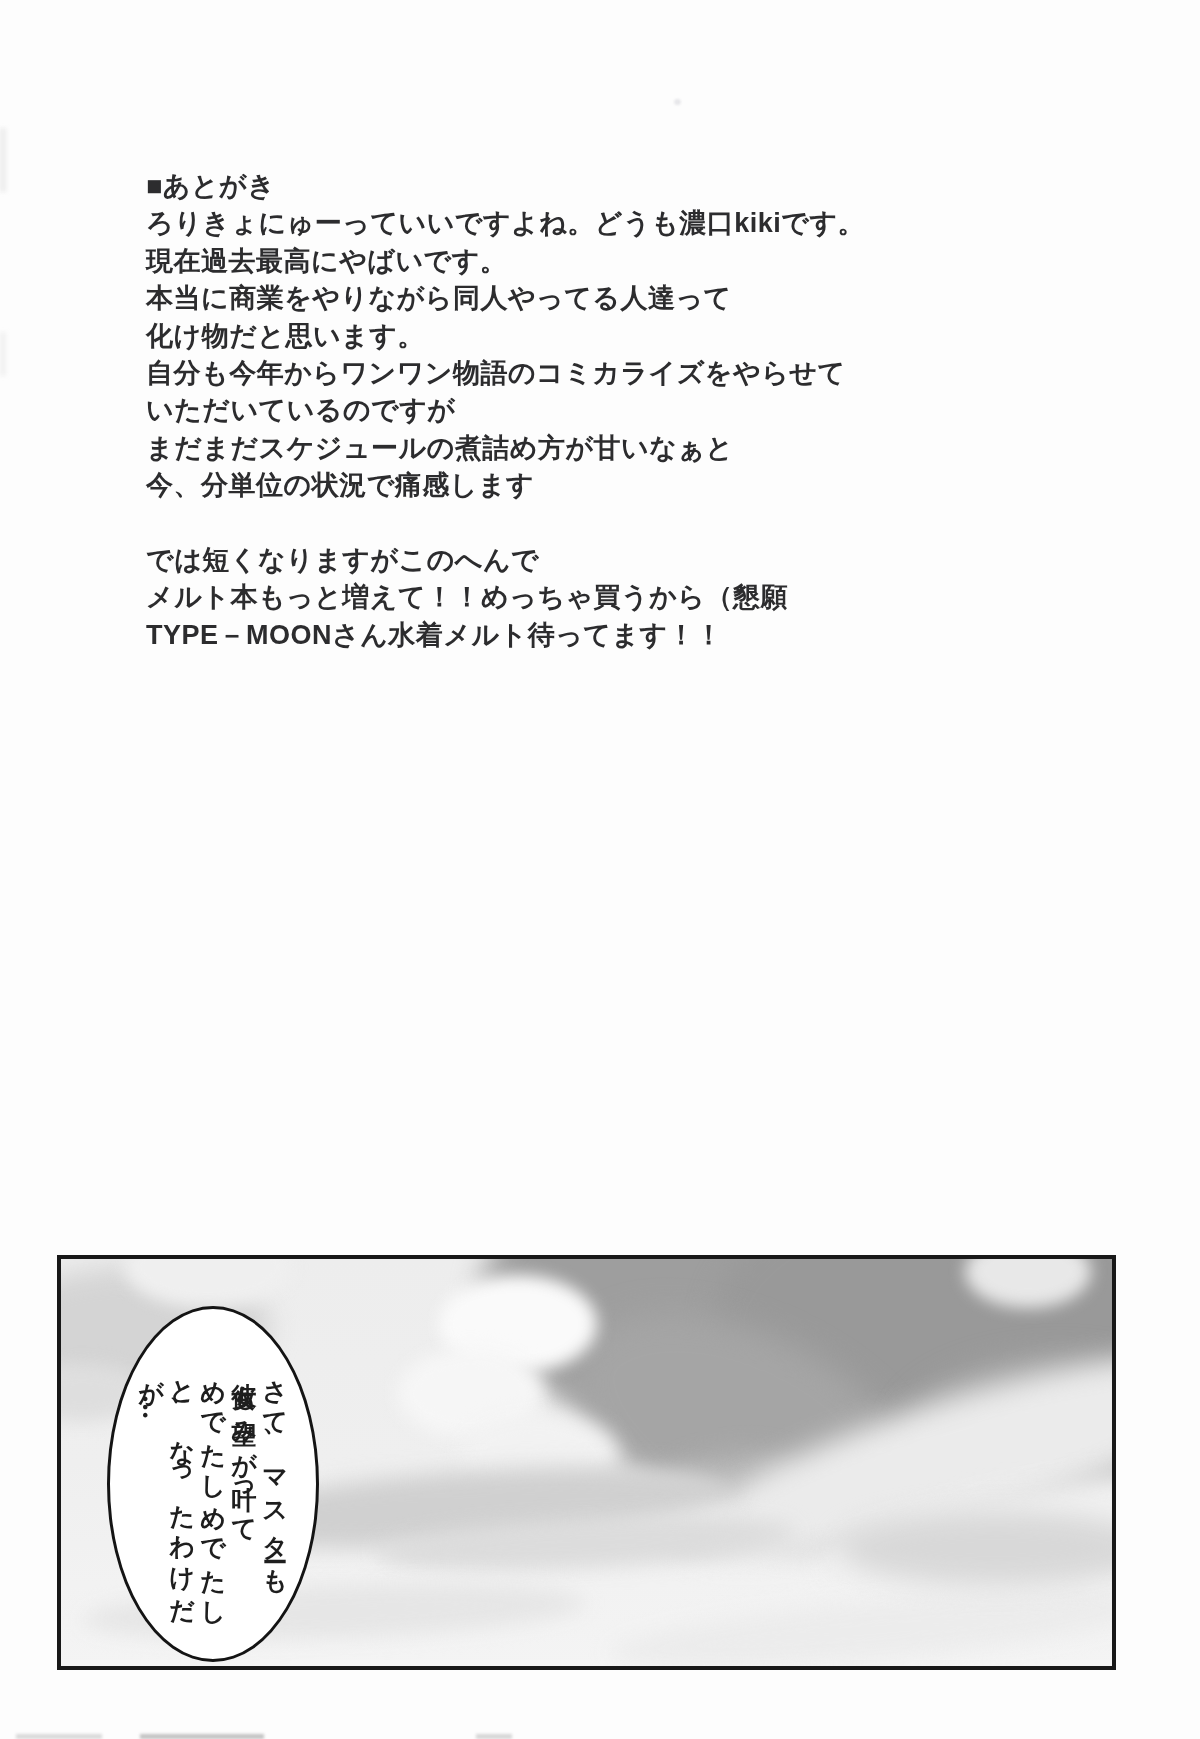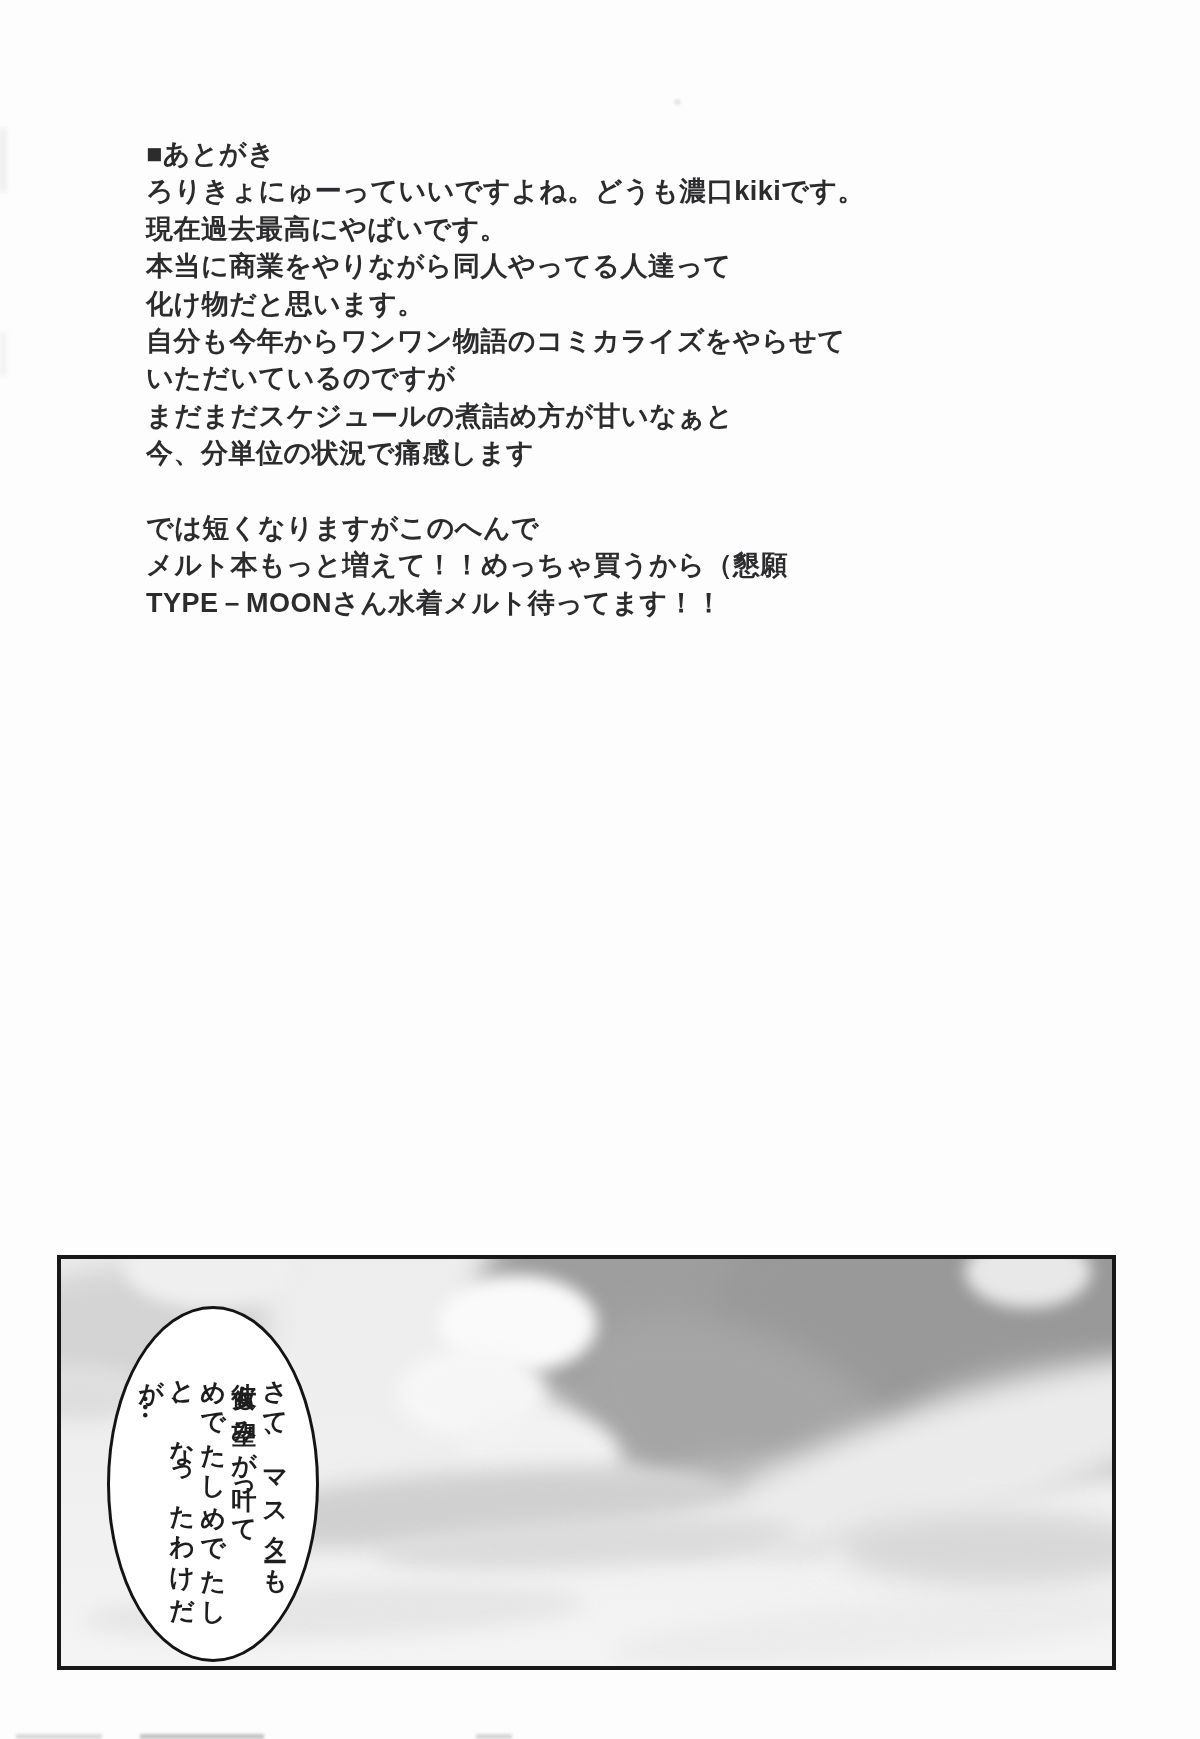--- a/index.html
+++ b/index.html
@@ -10,21 +10,21 @@
     width: 1200px;
     height: 1739px;
     background: #fdfdfd;
     overflow: hidden;
   }
 
   
   .afterword {
     position: absolute;
     left: 146px;
-    top: 136px;
+    top: 168px;
     width: 720px;
     font-family: "Liberation Sans", sans-serif;
     font-weight: bold;
     font-size: 27px;
     line-height: 37.4px;
     letter-spacing: 0.5px;
     color: #2c2c2e;
     white-space: pre-line;
   }
 

